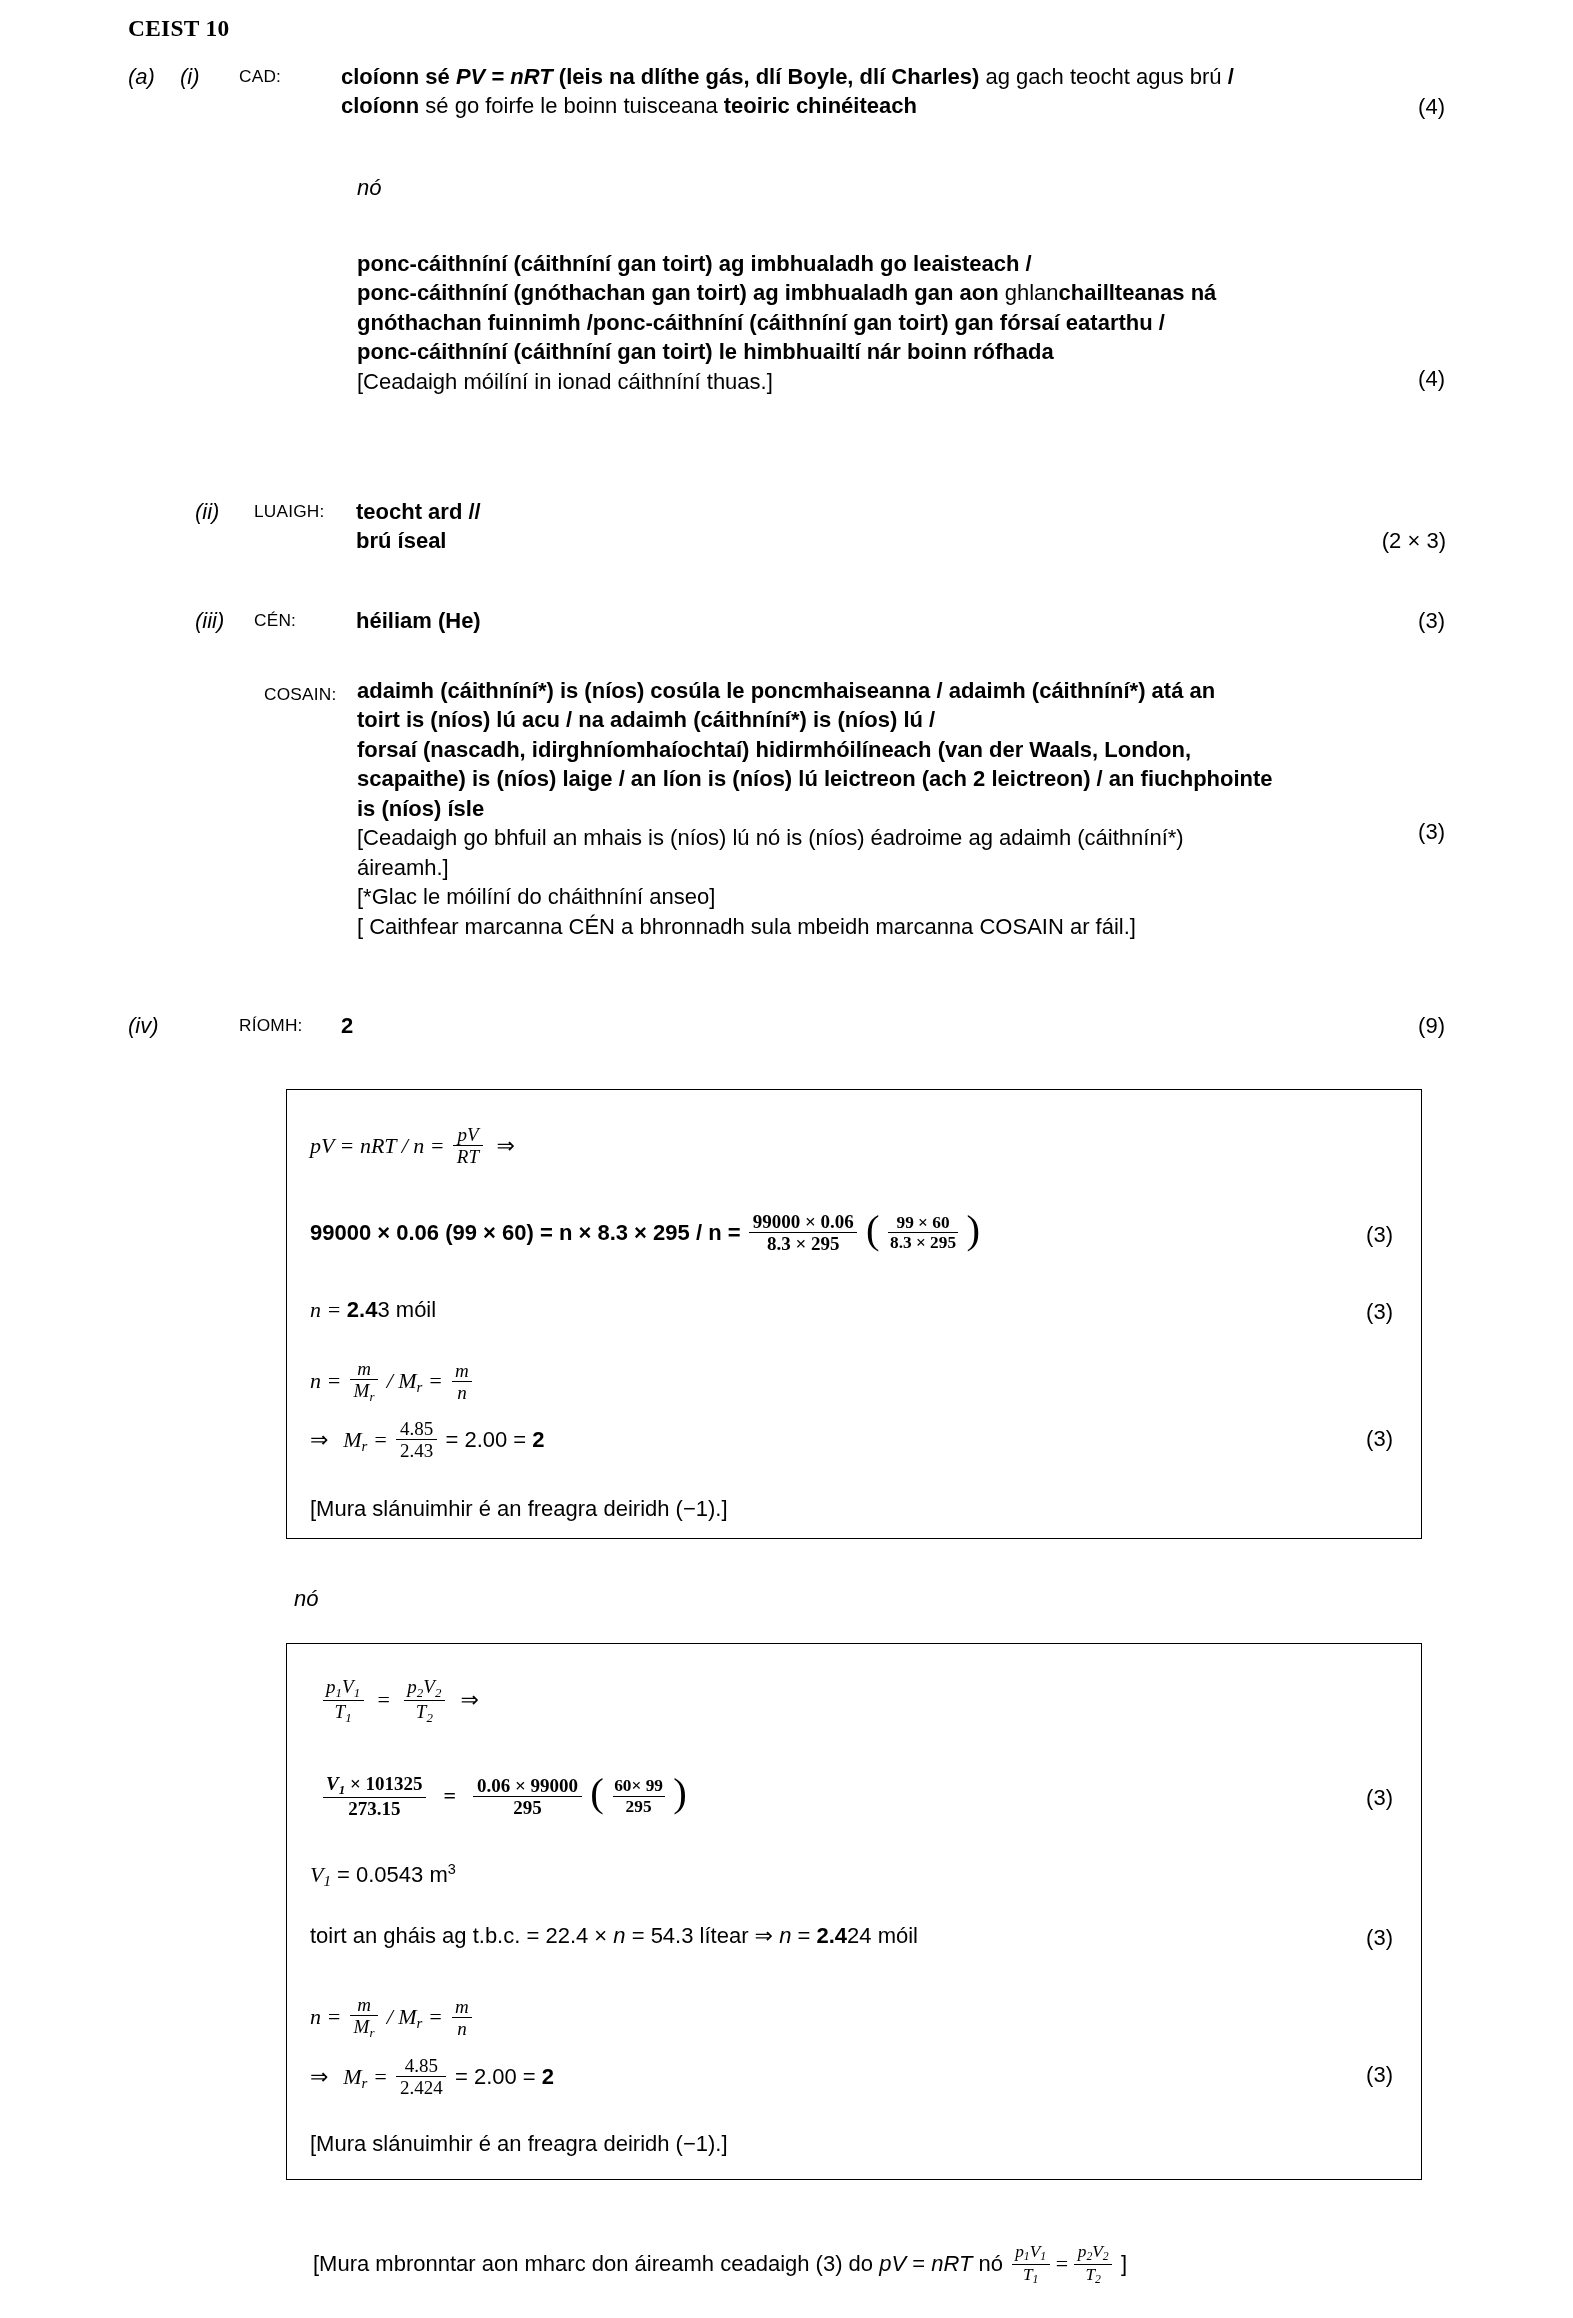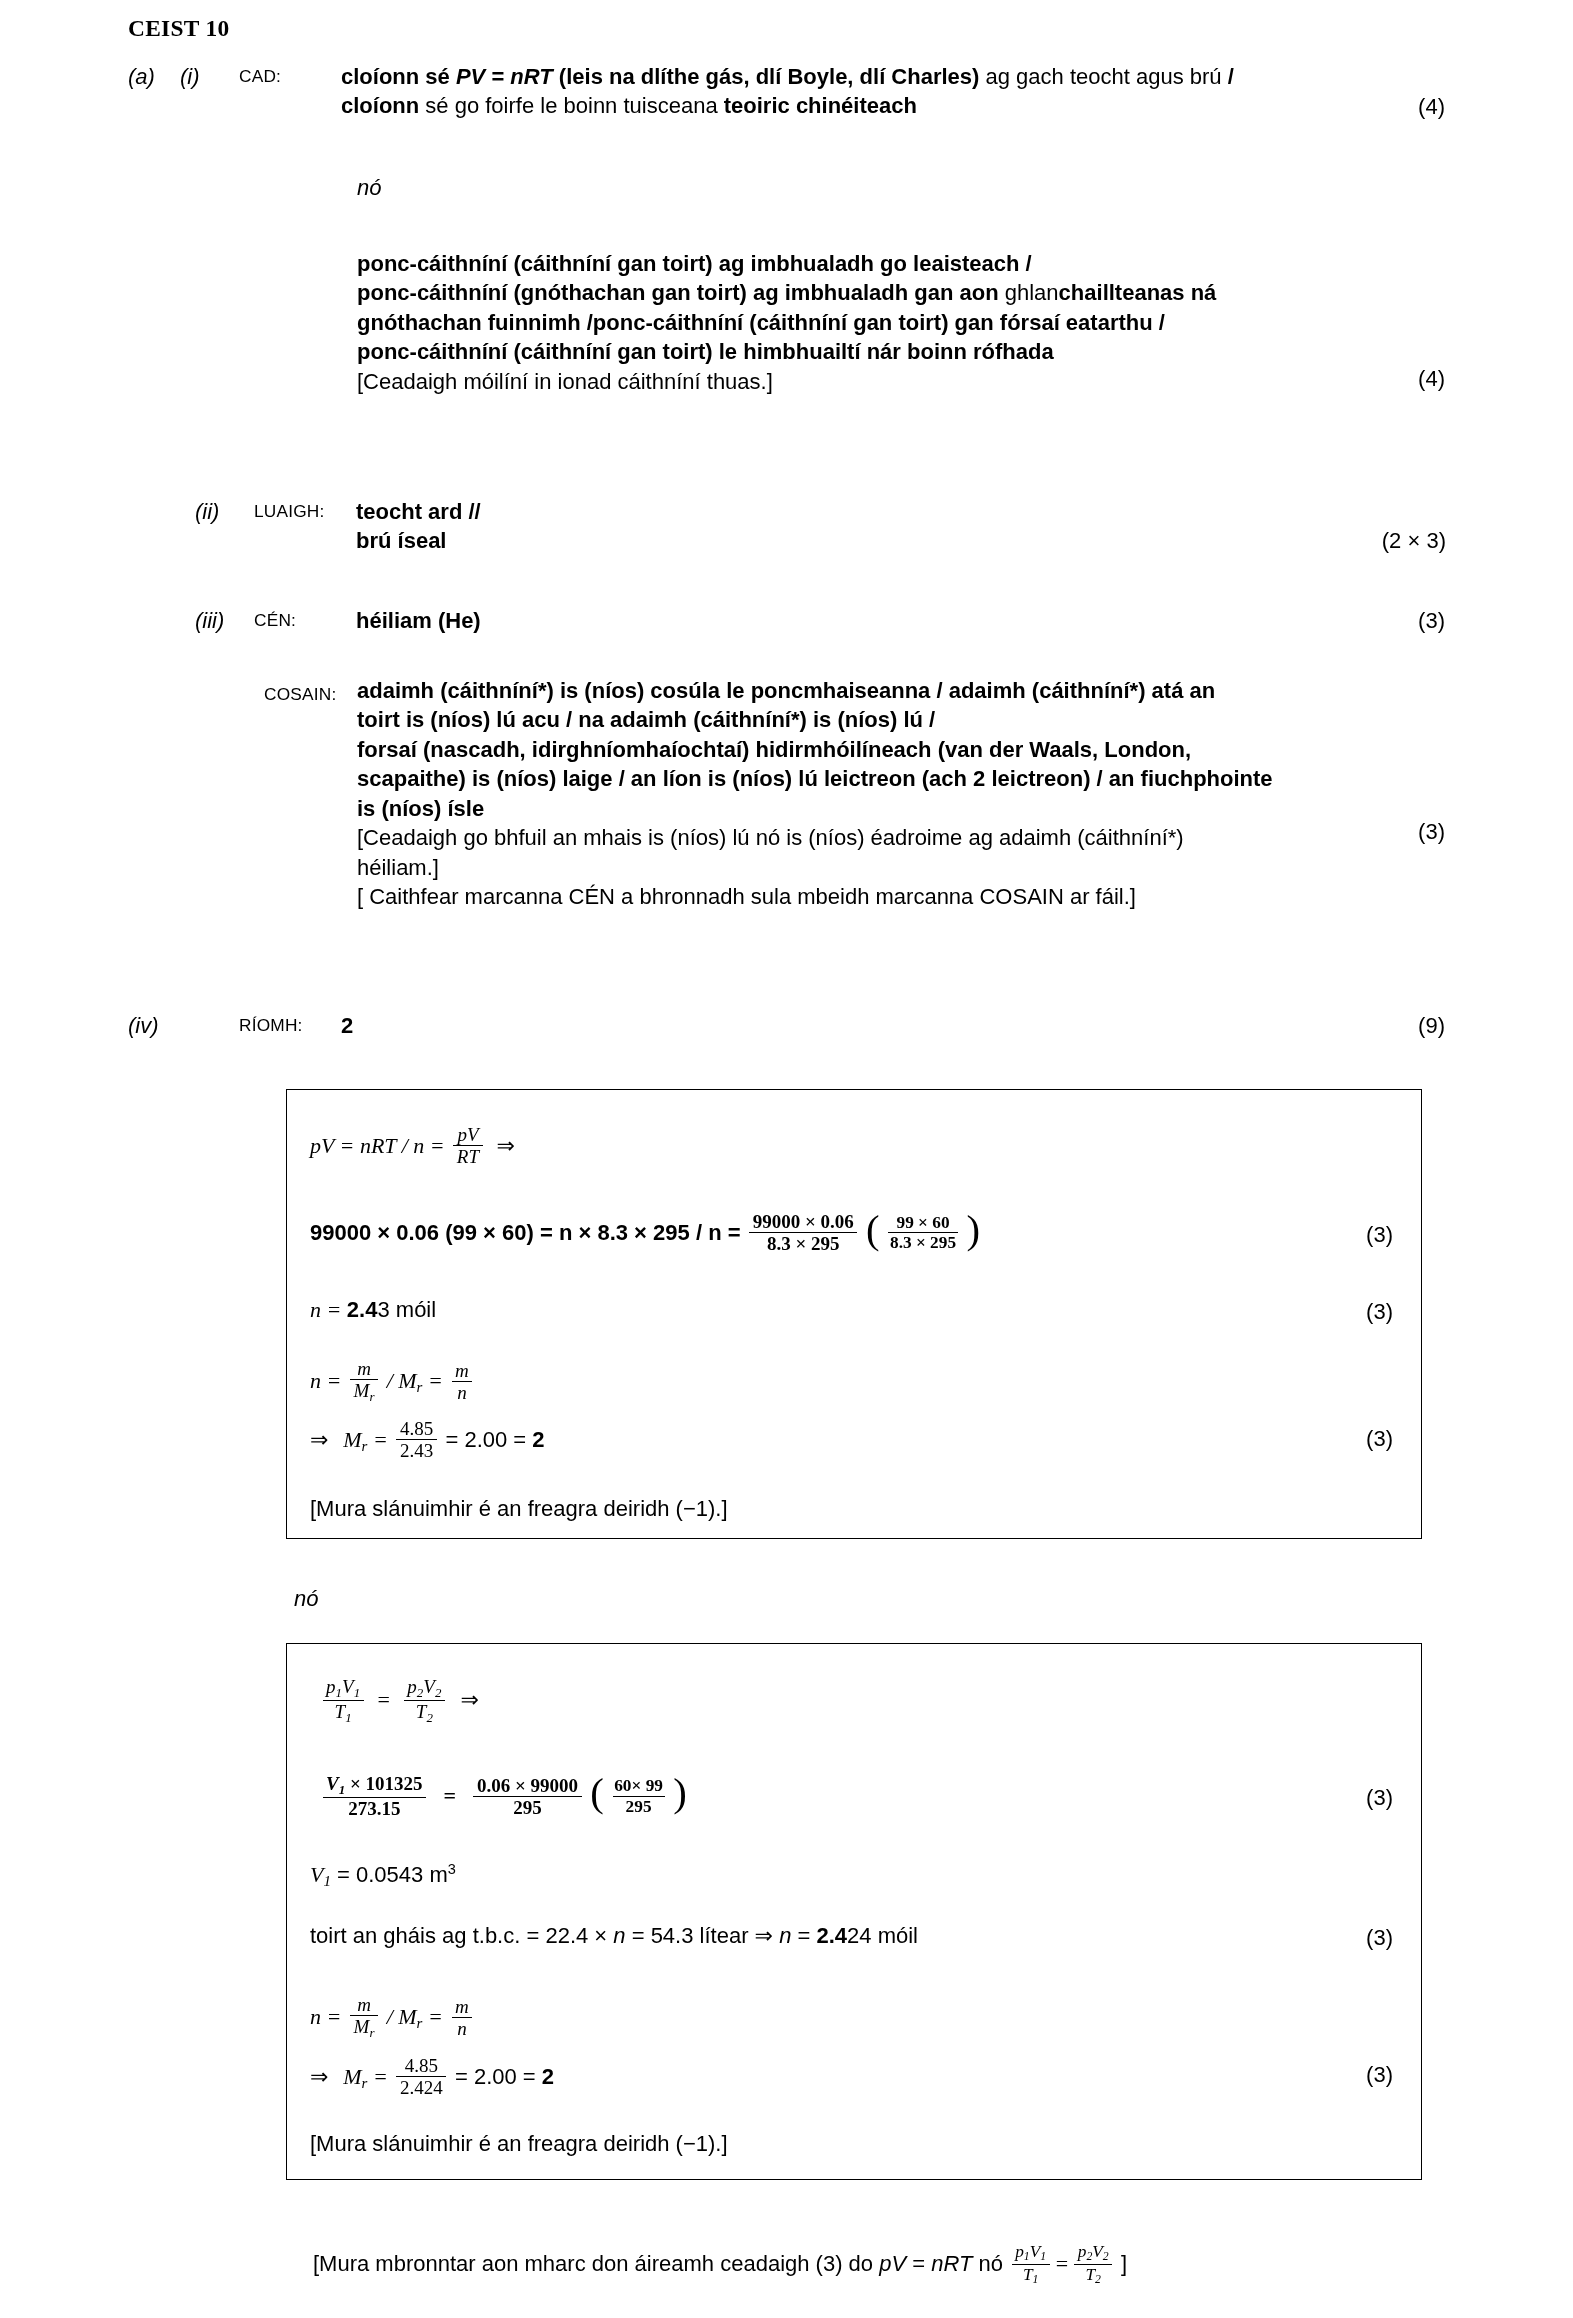--- a/index.html
+++ b/index.html
@@ -158,21 +158,22 @@
   <div class="marks t" style="left:1350px; top:606px; width:95px;">(3)</div>
 
   <div class="small" style="position:absolute; left:264px; top:684px;">COSAIN:</div>
   <div class="t" style="position:absolute; left:357px; top:676px; width:1091px;">
     <span class="line b">adaimh (cáithníní*) is (níos) cosúla le poncmhaiseanna / adaimh (cáithníní*) atá an</span>
     <span class="line b">toirt is (níos) lú acu / na adaimh (cáithníní*) is (níos) lú /</span>
     <span class="line"><span class="b">forsaí (nascadh, idirghníomhaíochtaí) h</span><span class="b">idirmhóilíneach (van der Waals, London,</span></span>
     <span class="line b">scapaithe) is (níos) laige / an líon is (níos) lú leictreon (ach 2 leictreon) / an fiuchphointe</span>
     <span class="line b">is (níos) ísle</span>
     <span class="line">[Ceadaigh go bhfuil an mhais is (níos) lú nó is (níos) éadroime ag adaimh (cáithníní*)</span>
-    <span class="line">héiliam.]</span>
+    <span class="line">áireamh.]</span>
+    <span class="line">[*Glac le móilíní do cháithníní anseo]</span>
     <span class="line">[ Caithfear marcanna CÉN a bhronnadh sula mbeidh marcanna COSAIN ar fáil.]</span>
   </div>
   <div class="marks t" style="left:1350px; top:817px; width:95px;">(3)</div>
 
   <div class="row" style="left:128px; top:1011px; width:1316px;">
     <div class="col-a t i">(iv)</div>
     <div class="col-rom"></div>
     <div class="col-key small">RÍOMH:</div>
     <div class="col-body t b">2</div>
   </div>

